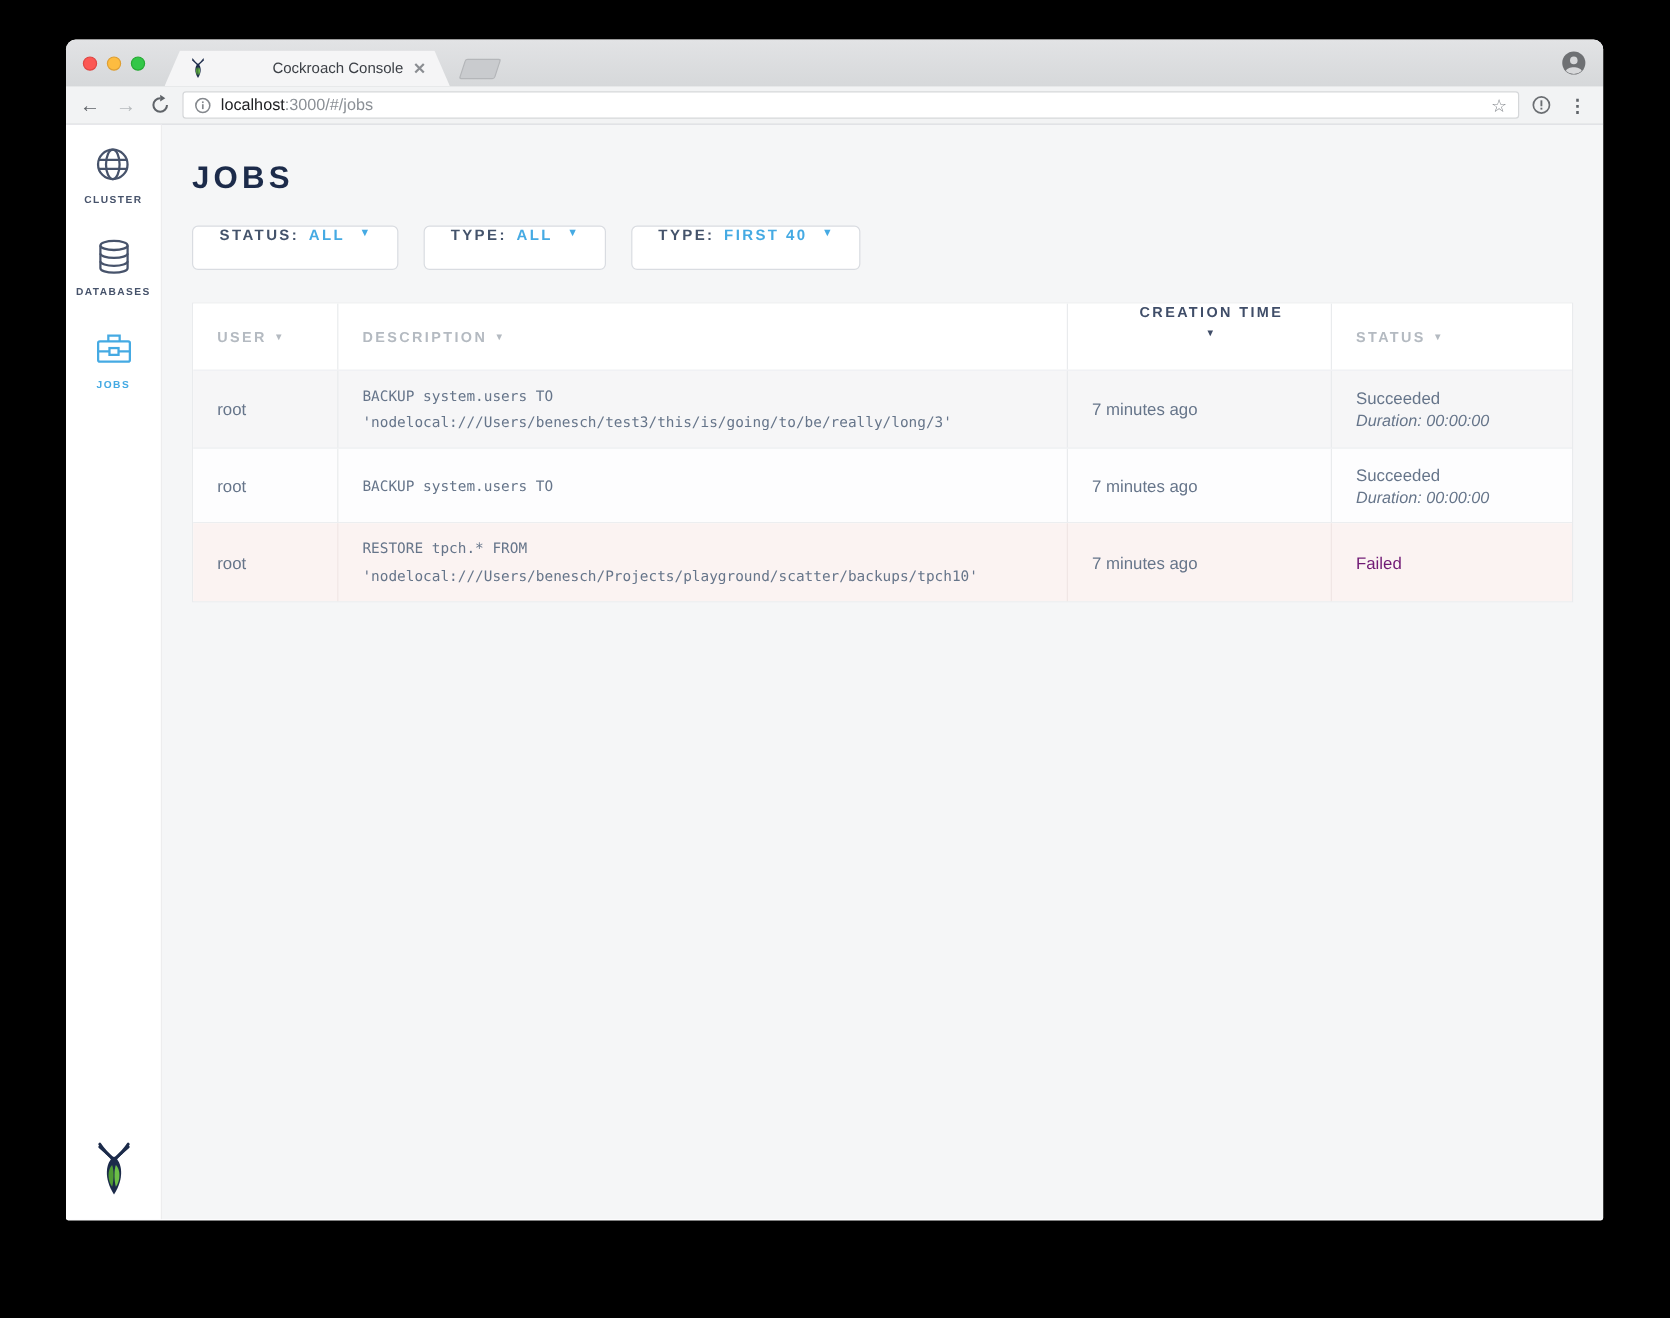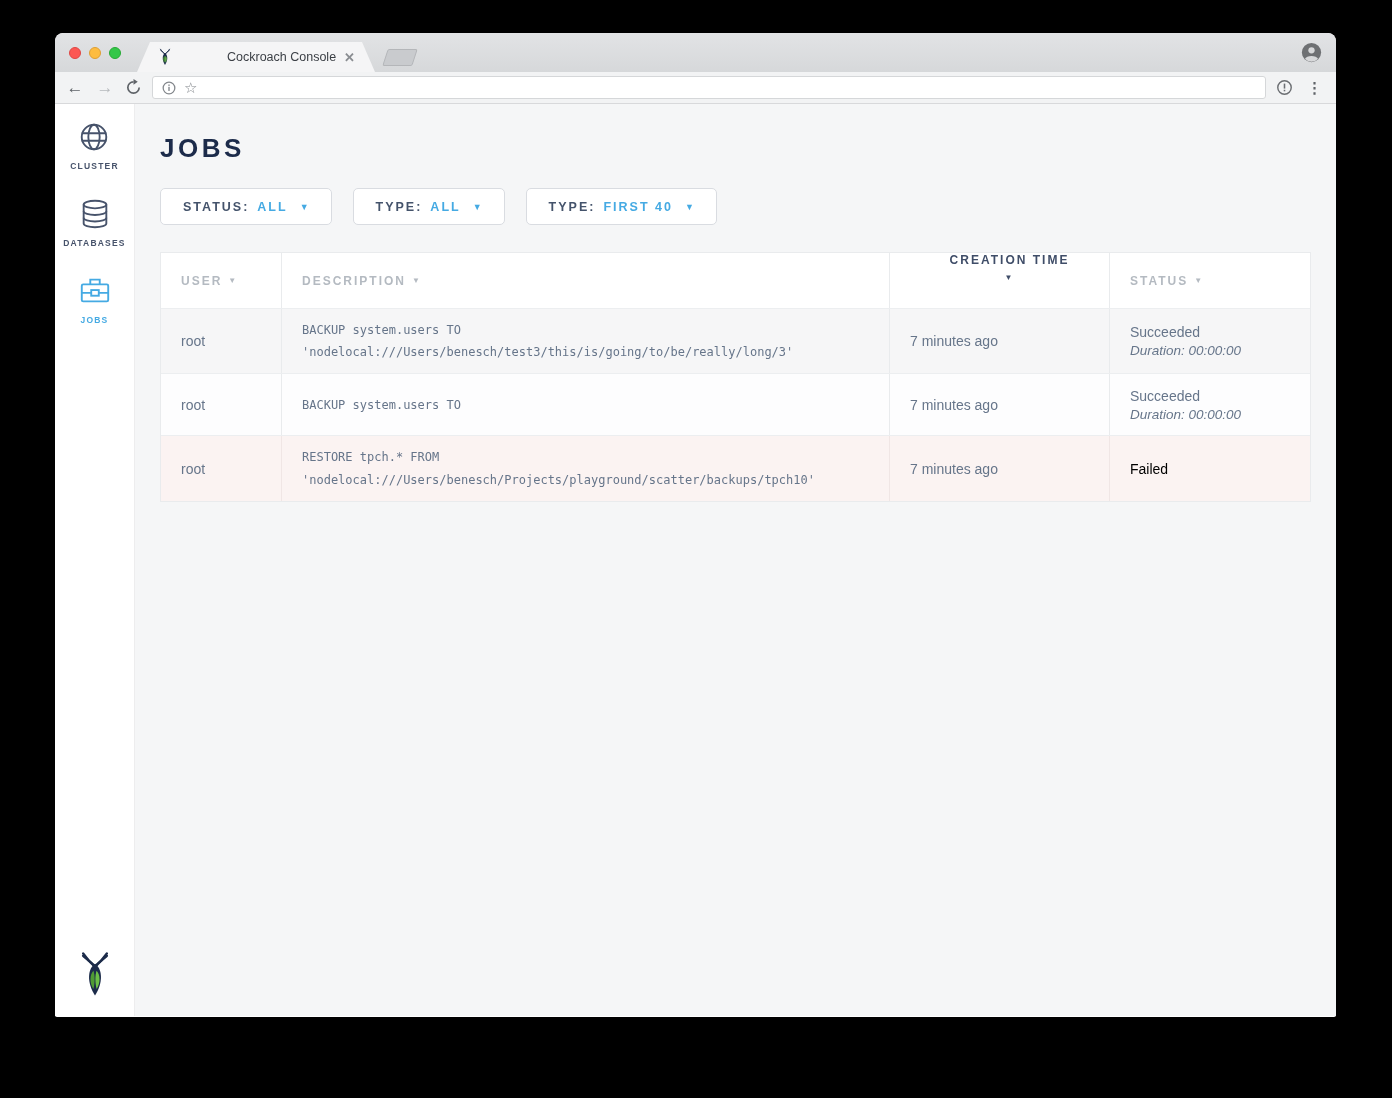--- a/index.html
+++ b/index.html
@@ -49,21 +49,21 @@
   .nav-icon { width:34px; height:34px; stroke:#47536b; fill:none; stroke-width:2; }
   .nav-item.active .nav-icon { stroke:#45aae3; }
   .sidebar-logo { position:absolute; bottom:18px; left:50%; transform:translateX(-50%);
                   width:38px; height:48px; }
 
   .content { flex:1; padding:25px 25px 0 25px; }
   .page-title { font-size:26px; font-weight:bold; letter-spacing:3.5px; color:#1c2b4a; margin-top:4px; }
 
   .filters { display:flex; gap:21px; margin-top:24px; }
   .filter-btn { height:37px; background:#fff; border:1px solid #d9dce1; border-radius:5px;
-                display:inline-flex; align-items:center; padding:0 22px; gap:8px; cursor:pointer; }
+                display:inline-flex; align-items:flex-start; padding:0 22px; gap:8px; cursor:pointer; }
   .filter-label { font-size:12.5px; font-weight:bold; letter-spacing:2px; color:#44536b; }
   .filter-value { font-size:12.5px; font-weight:bold; letter-spacing:2px; color:#45aae3; }
   .filter-caret { font-size:9px; color:#45aae3; margin-left:4px; }
 
   
   .jobs-table { margin-top:27px; width:1151px; background:#fff;
                 border:1px solid #e9ebed; border-collapse:collapse; }
   .tr { display:grid; grid-template-columns:121px 608px 220px 200px; }
   .th, .td { border-right:1px solid #e9ebed; }
   .th:last-child, .td:last-child { border-right:none; }
@@ -78,21 +78,21 @@
   .tbody .tr.plain { background:#fdfdfe; }
   .tbody .tr.failed-row { background:#fbf3f2; }
   .tbody .tr.failed-row .td { border-right-color:#f0e6e5; }
   .td { display:flex; flex-direction:column; justify-content:center; padding:10px 0 10px 20px; }
   .td.user, .td.ctime { font-size:14px; color:#66758a; }
   .td.desc { font-family:"DejaVu Sans Mono","Liberation Mono",monospace; font-size:12px;
              color:#66758a; line-height:1.85; padding-right:12px; }
   .status-main { font-size:14px; color:#66758a; }
   .status-duration { font-size:13.5px; font-style:italic; color:#66758a; margin-top:3px; }
   .status-duration:empty { display:none; }
-  .failed-row .status-main { color:#000000; }
+  .failed-row .status-main { color:#701a75; }
 </style>
 </head>
 <body>
 
 <svg width="0" height="0" style="position:absolute">
   <symbol id="roach" viewBox="0 0 96 120">
     <path d="M18 8 C30 26 40 34 48 40 C56 34 66 26 78 8" stroke="#1c2b4a" stroke-width="6" fill="none" stroke-linecap="round"></path>
     <path d="M78 14 C60 30 54 34 48 44 C42 34 36 30 18 14" stroke="#1c2b4a" stroke-width="6" fill="none" stroke-linecap="round"></path>
     <path d="M48 34 C30 46 26 80 48 114 C70 80 66 46 48 34 Z" fill="#1c2b4a"></path>
     <path d="M44 52 C34 62 34 84 44 98 C48 84 48 62 44 52 Z" fill="#4f9a34"></path>
@@ -129,20 +129,21 @@
     <svg width="17" height="17" viewBox="0 0 24 24">
       <path d="M12 4 a8 8 0 1 0 8 8" stroke="#5f6368" stroke-width="2.4" fill="none"></path>
       <path d="M12 0 l6 4 -6 4 Z" fill="#5f6368"></path>
     </svg>
     <div class="urlbar">
       <svg width="14" height="14" viewBox="0 0 24 24">
         <circle cx="12" cy="12" r="10" stroke="#84888d" stroke-width="2.2" fill="none"></circle>
         <rect x="10.8" y="10" width="2.4" height="7" fill="#84888d"></rect>
         <rect x="10.8" y="6" width="2.4" height="2.4" fill="#84888d"></rect>
       </svg>
+      <span class="url-text"><b style="font-weight:normal">localhost</b><span class="muted">:3000/#/jobs</span></span>
       <span class="star">☆</span>
     </div>
     <div class="chrome-extra">
       <svg width="17" height="17" viewBox="0 0 24 24">
         <circle cx="12" cy="12" r="9.5" stroke="#6b6e72" stroke-width="2" fill="none"></circle>
         <rect x="10.9" y="6.5" width="2.2" height="7" fill="#6b6e72"></rect>
         <rect x="10.9" y="15.2" width="2.2" height="2.2" fill="#6b6e72"></rect>
       </svg>
       <span class="dots">⋮</span>
     </div>

